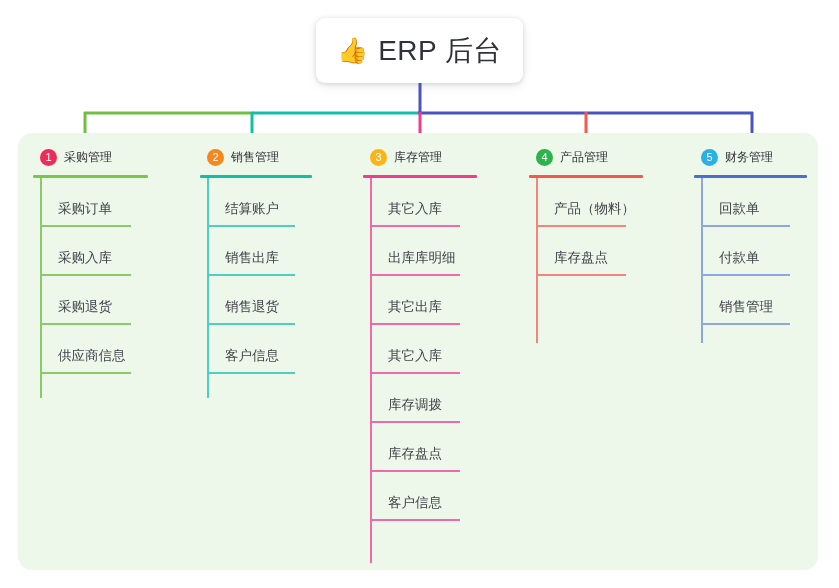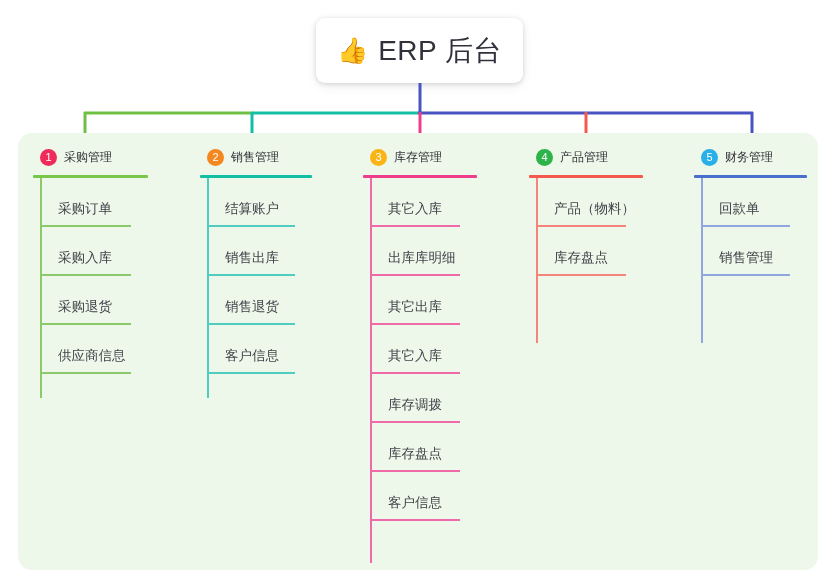--- a/index.html
+++ b/index.html
@@ -227,20 +227,24 @@
           <span class="col-title">财务管理</span>
         </div>
         <div class="head-rule" style="background: rgb(74, 111, 208); width: 113px;"></div>
         <div class="items">
           <div class="spine" style="background: rgb(143, 166, 224); height: 165px;"></div>
           <div class="item">
             <span class="item-label">回款单</span>
             <div class="item-rule" style="background: rgb(143, 166, 224); width: 89px;"></div>
           </div>
           <div class="item">
+            <span class="item-label">付款单</span>
+            <div class="item-rule" style="background: rgb(143, 166, 224); width: 89px;"></div>
+          </div>
+          <div class="item">
             <span class="item-label">销售管理</span>
             <div class="item-rule" style="background: rgb(143, 166, 224); width: 89px;"></div>
           </div>
         </div>
       </div>
     </div>
 
 </div>
 
 </body></html>

